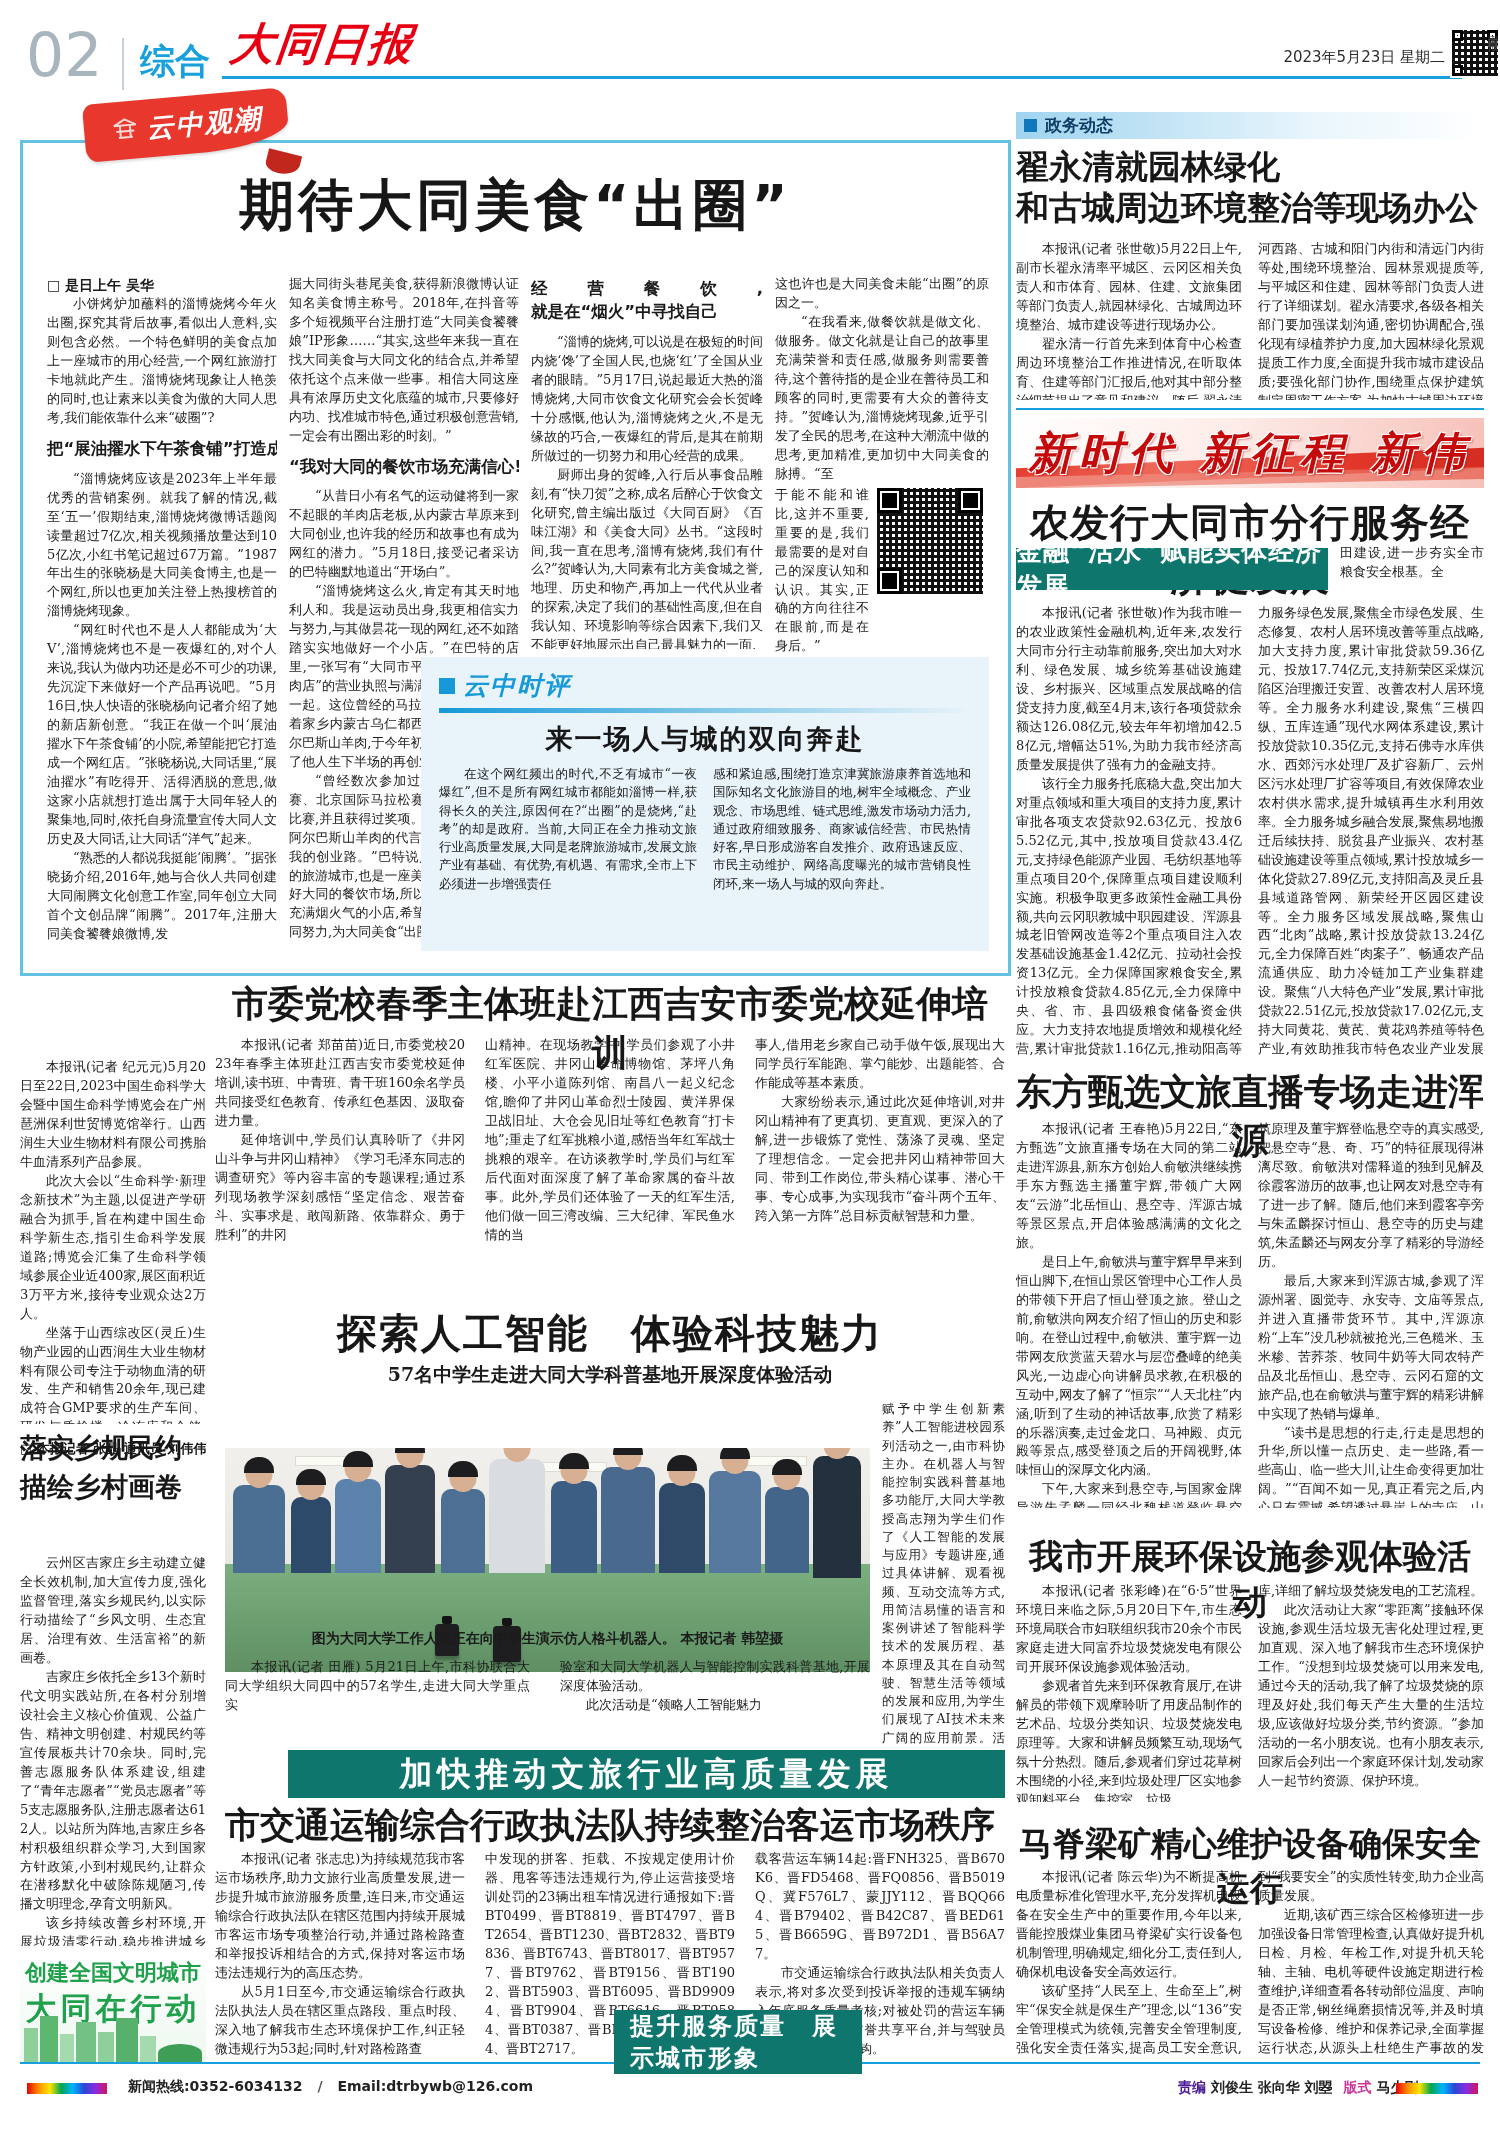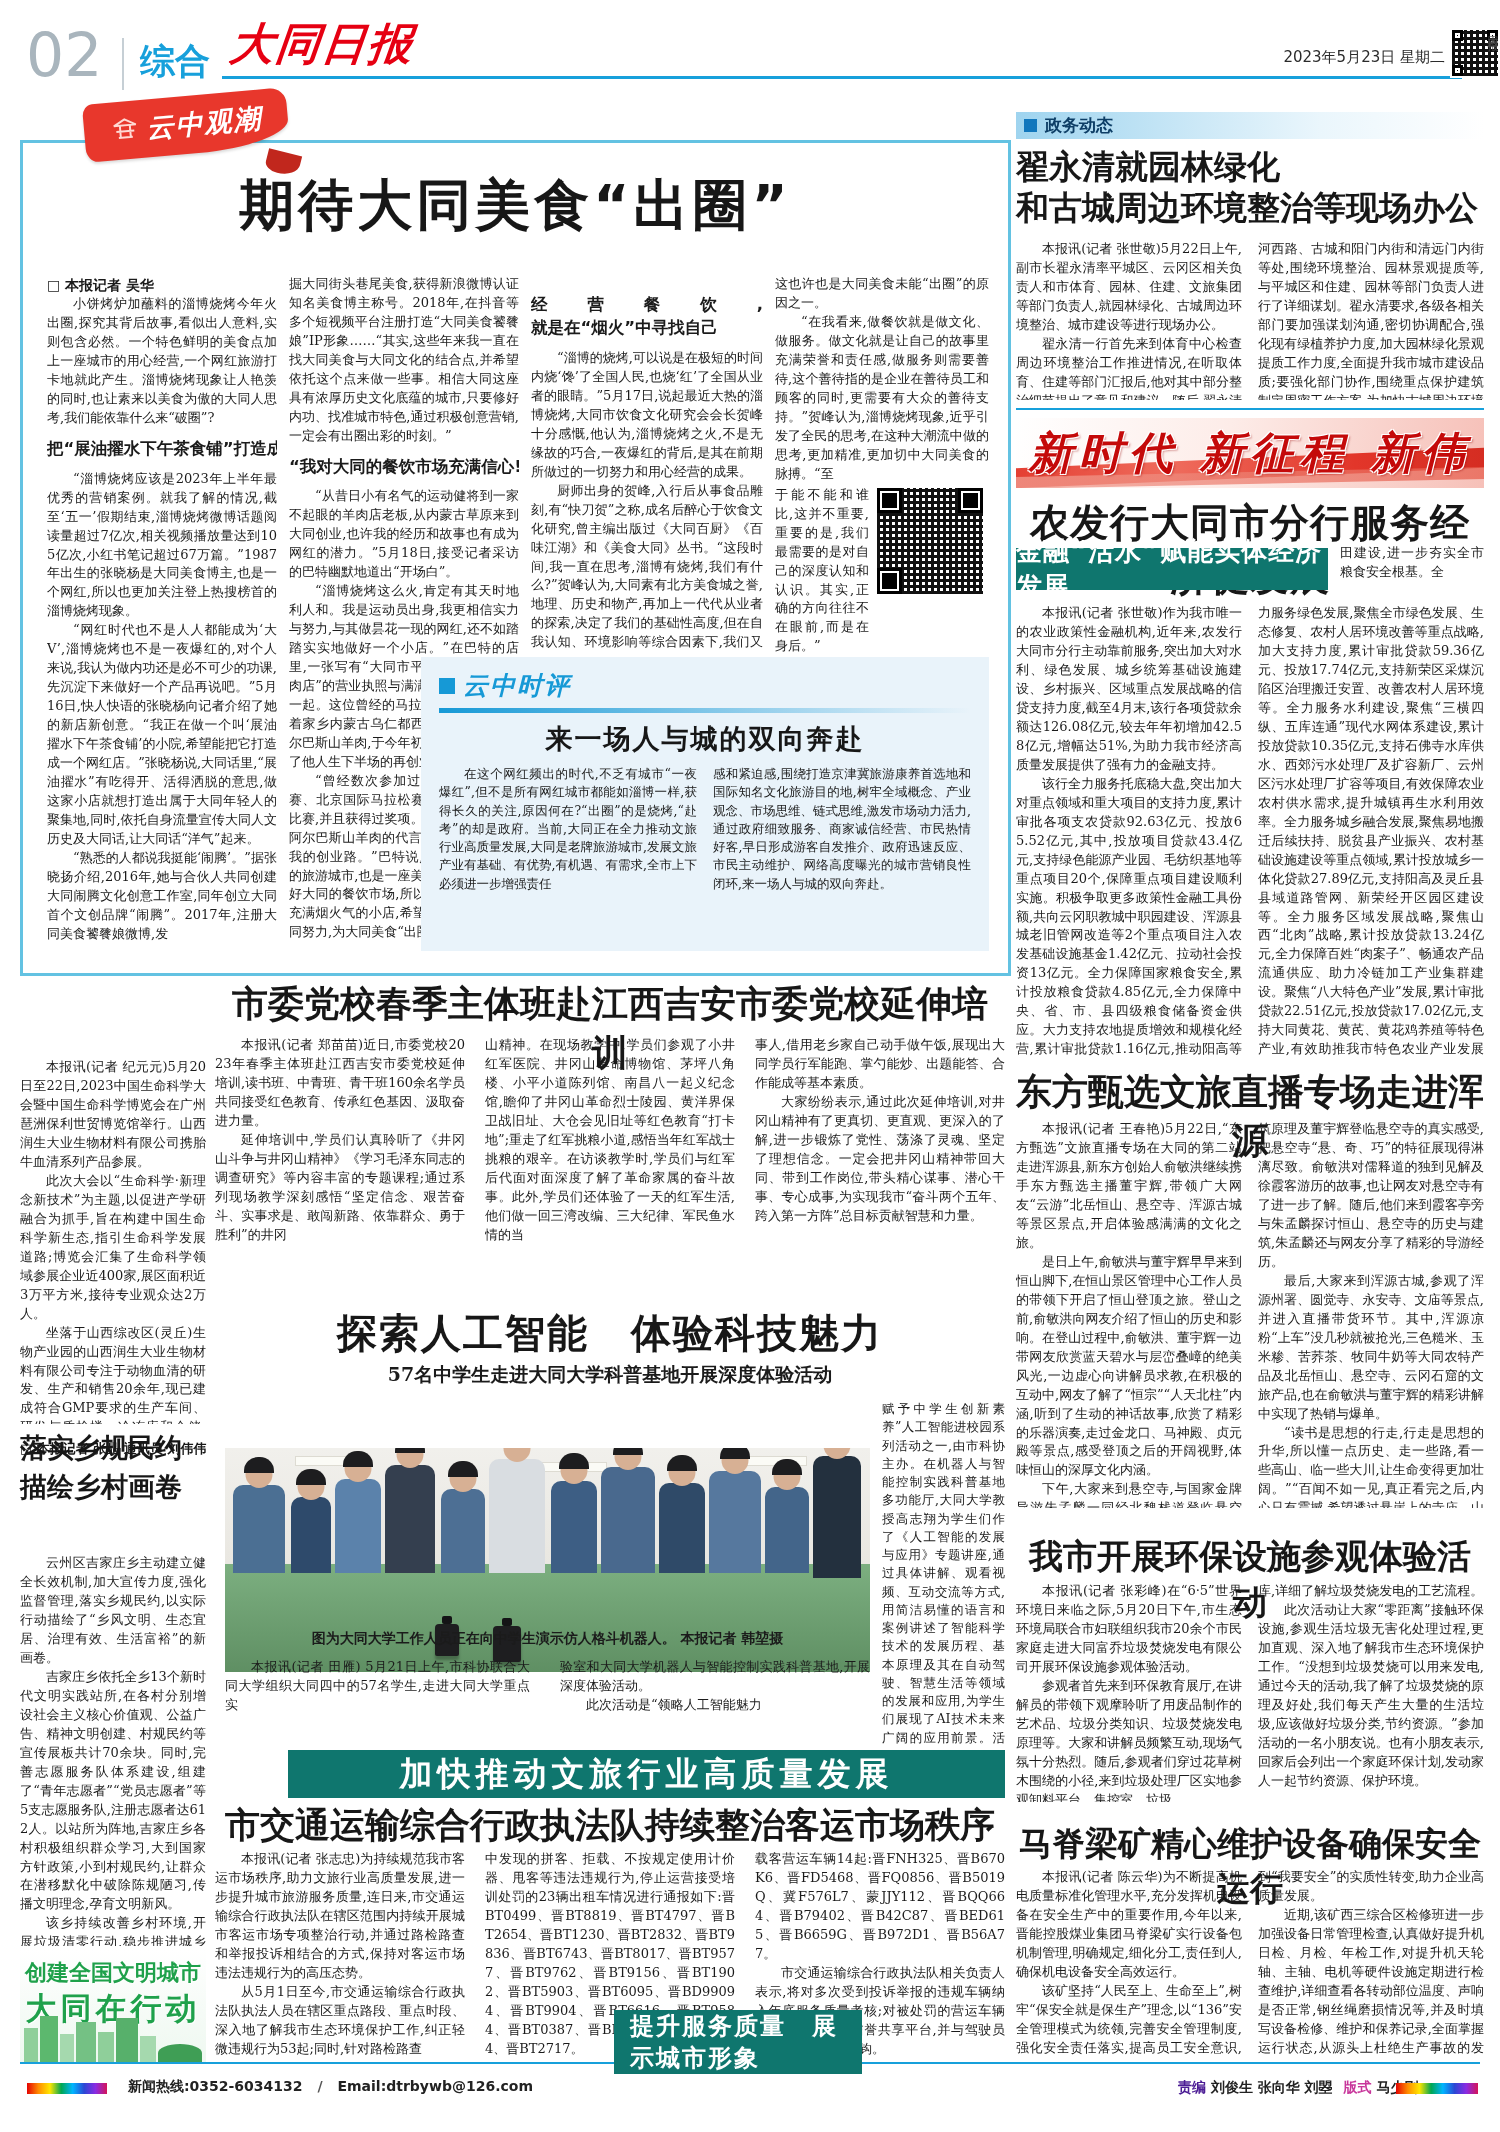--- a/index.html
+++ b/index.html
@@ -75,38 +75,38 @@
     <div class="eye tr"></div>
     <div class="eye bl"></div>
   </div>
   <div class="abs" style="left:1484px;top:26px;height:64px;writing-mode:vertical-rl;font-size:11px;letter-spacing:2px;color:#444;">大同日报</div>
 
   <div class="abs" style="left:20px;top:140px;width:985px;height:830px;border:3px solid #63c2e2;">
 
     <div class="abs hl" style="left:0;right:0;top:26px;text-align:center;font-size:55px;letter-spacing:4px;">期待大同美食“出圈”</div>
 
     <div class="col" style="left:24px;top:132px;width:230px;height:684px;">
-      <p class="byline">□ 本报记者  吴华</p>
+      <p class="byline">□ 是日上午  吴华</p>
       <p>小饼烤炉加蘸料的淄博烧烤今年火出圈,探究其背后故事,看似出人意料,实则包含必然。一个特色鲜明的美食点加上一座城市的用心经营,一个网红旅游打卡地就此产生。淄博烧烤现象让人艳羡的同时,也让素来以美食为傲的大同人思考,我们能依靠什么来“破圈”?</p>
       <p class="sub">把“展油擢水下午茶食铺”打造成大同的网红</p>
       <p>“淄博烧烤应该是2023年上半年最优秀的营销案例。就我了解的情况,截至‘五一’假期结束,淄博烧烤微博话题阅读量超过7亿次,相关视频播放量达到105亿次,小红书笔记超过67万篇。”1987年出生的张晓杨是大同美食博主,也是一个网红,所以也更加关注登上热搜榜首的淄博烧烤现象。</p>
       <p>“网红时代也不是人人都能成为‘大V’,淄博烧烤也不是一夜爆红的,对个人来说,我认为做内功还是必不可少的功课,先沉淀下来做好一个产品再说吧。”5月16日,快人快语的张晓杨向记者介绍了她的新店新创意。“我正在做一个叫‘展油擢水下午茶食铺’的小院,希望能把它打造成一个网红店。”张晓杨说,大同话里,“展油擢水”有吃得开、活得洒脱的意思,做这家小店就想打造出属于大同年轻人的聚集地,同时,依托自身流量宣传大同人文历史及大同话,让大同话“洋气”起来。</p>
       <p>“熟悉的人都说我挺能‘闹腾’。”据张晓扬介绍,2016年,她与合伙人共同创建大同闹腾文化创意工作室,同年创立大同首个文创品牌“闹腾”。2017年,注册大同美食饕餮娘微博,发</p>
     </div>
 
     <div class="col" style="left:266px;top:132px;width:230px;height:684px;">
       <p class="cont">掘大同街头巷尾美食,获得新浪微博认证知名美食博主称号。2018年,在抖音等多个短视频平台注册打造“大同美食饕餮娘”IP形象……“其实,这些年来我一直在找大同美食与大同文化的结合点,并希望依托这个点来做一些事。相信大同这座具有浓厚历史文化底蕴的城市,只要修好内功、找准城市特色,通过积极创意营销,一定会有出圈出彩的时刻。”</p>
       <p class="sub">“我对大同的餐饮市场充满信心!”</p>
       <p>“从昔日小有名气的运动健将到一家不起眼的羊肉店老板,从内蒙古草原来到大同创业,也许我的经历和故事也有成为网红的潜力。”5月18日,接受记者采访的巴特幽默地道出“开场白”。</p>
       <p>“淄博烧烤这么火,肯定有其天时地利人和。我是运动员出身,我更相信实力与努力,与其做昙花一现的网红,还不如踏踏实实地做好一个小店。”在巴特的店里,一张写有“大同市平城区巴特冠军羊肉店”的营业执照与满满一墙的奖牌挂在一起。这位曾经的马拉松职业运动员,带着家乡内蒙古乌仁都西草原上的特产阿尔巴斯山羊肉,于今年初来到了大同,开启了他人生下半场的再创业。</p>
       <p>“曾经数次参加过全国马拉松锦标赛、北京国际马拉松赛和全运会马拉松比赛,并且获得过奖项。退役后,受聘成为阿尔巴斯山羊肉的代言人,并就此开启了我的创业路。”巴特说,大同是闻名全国的旅游城市,也是一座美食之都,他特别看好大同的餐饮市场,所以在大同开了这家充满烟火气的小店,希望能与这座城市共同努力,为大同美食“出圈”有所贡献。</p>
     </div>
 
     <div class="col" style="left:508px;top:132px;width:232px;height:374px;">
-      <p class="sub" style="margin-top:18px;">经营餐饮,就是在“烟火”中寻找自己</p>
+      <p class="sub" style="margin-top:2px;">经营餐饮,就是在“烟火”中寻找自己</p>
       <p>“淄博的烧烤,可以说是在极短的时间内烧‘馋’了全国人民,也烧‘红’了全国从业者的眼睛。”5月17日,说起最近大热的淄博烧烤,大同市饮食文化研究会会长贺峰十分感慨,他认为,淄博烧烤之火,不是无缘故的巧合,一夜爆红的背后,是其在前期所做过的一切努力和用心经营的成果。</p>
       <p>厨师出身的贺峰,入行后从事食品雕刻,有“快刀贺”之称,成名后醉心于饮食文化研究,曾主编出版过《大同百厨》《百味江湖》和《美食大同》丛书。“这段时间,我一直在思考,淄博有烧烤,我们有什么?”贺峰认为,大同素有北方美食城之誉,地理、历史和物产,再加上一代代从业者的探索,决定了我们的基础性高度,但在自我认知、环境影响等综合因素下,我们又不能更好地展示出自己最具魅力的一面,</p>
     </div>
 
     <div class="col" style="left:752px;top:132px;width:214px;height:378px;">
       <p class="cont">这也许也是大同美食未能“出圈”的原因之一。</p>
       <p>“在我看来,做餐饮就是做文化、做服务。做文化就是让自己的故事里充满荣誉和责任感,做服务则需要善待,这个善待指的是企业在善待员工和顾客的同时,更需要有大众的善待支持。”贺峰认为,淄博烧烤现象,近乎引发了全民的思考,在这种大潮流中做的思考,更加精准,更加切中大同美食的脉搏。“至</p>
       <div style="display:flex;gap:6px;margin-top:2px;">
         <p class="cont" style="width:94px;flex:none;">于能不能和谁比,这并不重要,重要的是,我们最需要的是对自己的深度认知和认识。其实,正确的方向往往不在眼前,而是在身后。”</p>
         <div class="qr" style="width:106px;height:106px;flex:none;">

